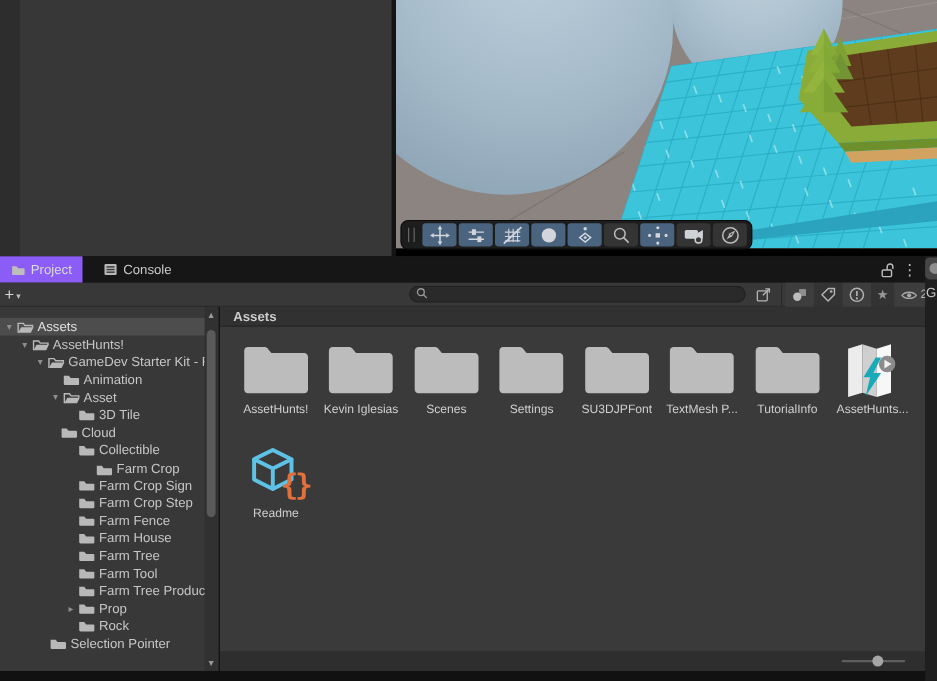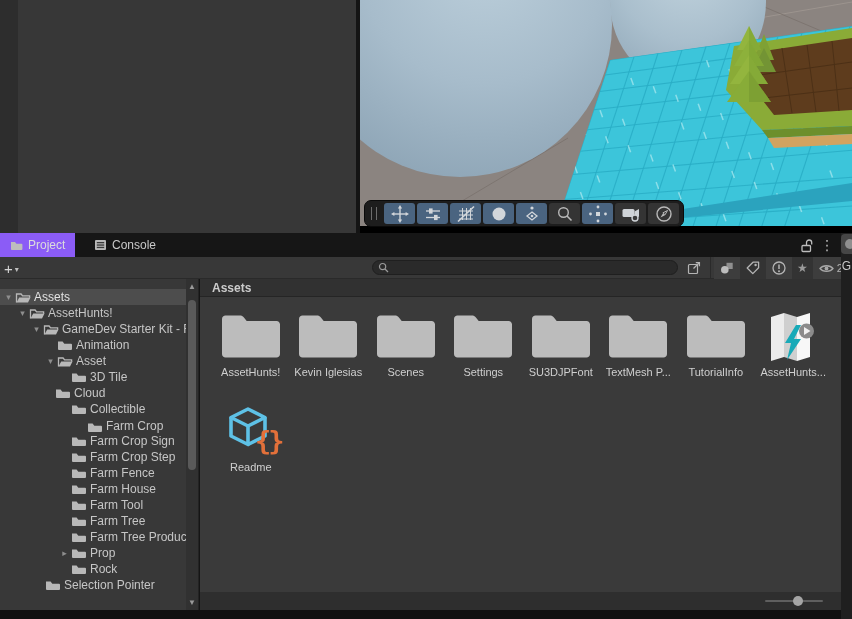--- a/index.html
+++ b/index.html
@@ -512,30 +512,30 @@
             </span>
             <span>Farm House</span>
           </div>
           <div class="tree-row" style="padding-left: 58px;">
             <span class="arrow"></span>
             <span class="ic">
               <svg width="15" height="12" viewBox="0 0 15 12">
                 <path d="M1 2.5 h4.6 l1.7 2.2 h6.7 a1 1 0 0 1 1 1 V10 a1 1 0 0 1 -1 1 H2 a1 1 0 0 1 -1-1 z" fill="#b8b8b8"></path>
               </svg>
             </span>
+            <span>Farm Tree</span>
+          </div>
+          <div class="tree-row" style="padding-left: 58px;">
+            <span class="arrow"></span>
+            <span class="ic">
+              <svg width="15" height="12" viewBox="0 0 15 12">
+                <path d="M1 2.5 h4.6 l1.7 2.2 h6.7 a1 1 0 0 1 1 1 V10 a1 1 0 0 1 -1 1 H2 a1 1 0 0 1 -1-1 z" fill="#b8b8b8"></path>
+              </svg>
+            </span>
             <span>Farm Tool</span>
-          </div>
-          <div class="tree-row" style="padding-left: 58px;">
-            <span class="arrow"></span>
-            <span class="ic">
-              <svg width="15" height="12" viewBox="0 0 15 12">
-                <path d="M1 2.5 h4.6 l1.7 2.2 h6.7 a1 1 0 0 1 1 1 V10 a1 1 0 0 1 -1 1 H2 a1 1 0 0 1 -1-1 z" fill="#b8b8b8"></path>
-              </svg>
-            </span>
-            <span>Farm Tree</span>
           </div>
           <div class="tree-row" style="padding-left: 58px;">
             <span class="arrow"></span>
             <span class="ic">
               <svg width="15" height="12" viewBox="0 0 15 12">
                 <path d="M1 2.5 h4.6 l1.7 2.2 h6.7 a1 1 0 0 1 1 1 V10 a1 1 0 0 1 -1 1 H2 a1 1 0 0 1 -1-1 z" fill="#b8b8b8"></path>
               </svg>
             </span>
             <span>Farm Tree Product</span>
           </div>

